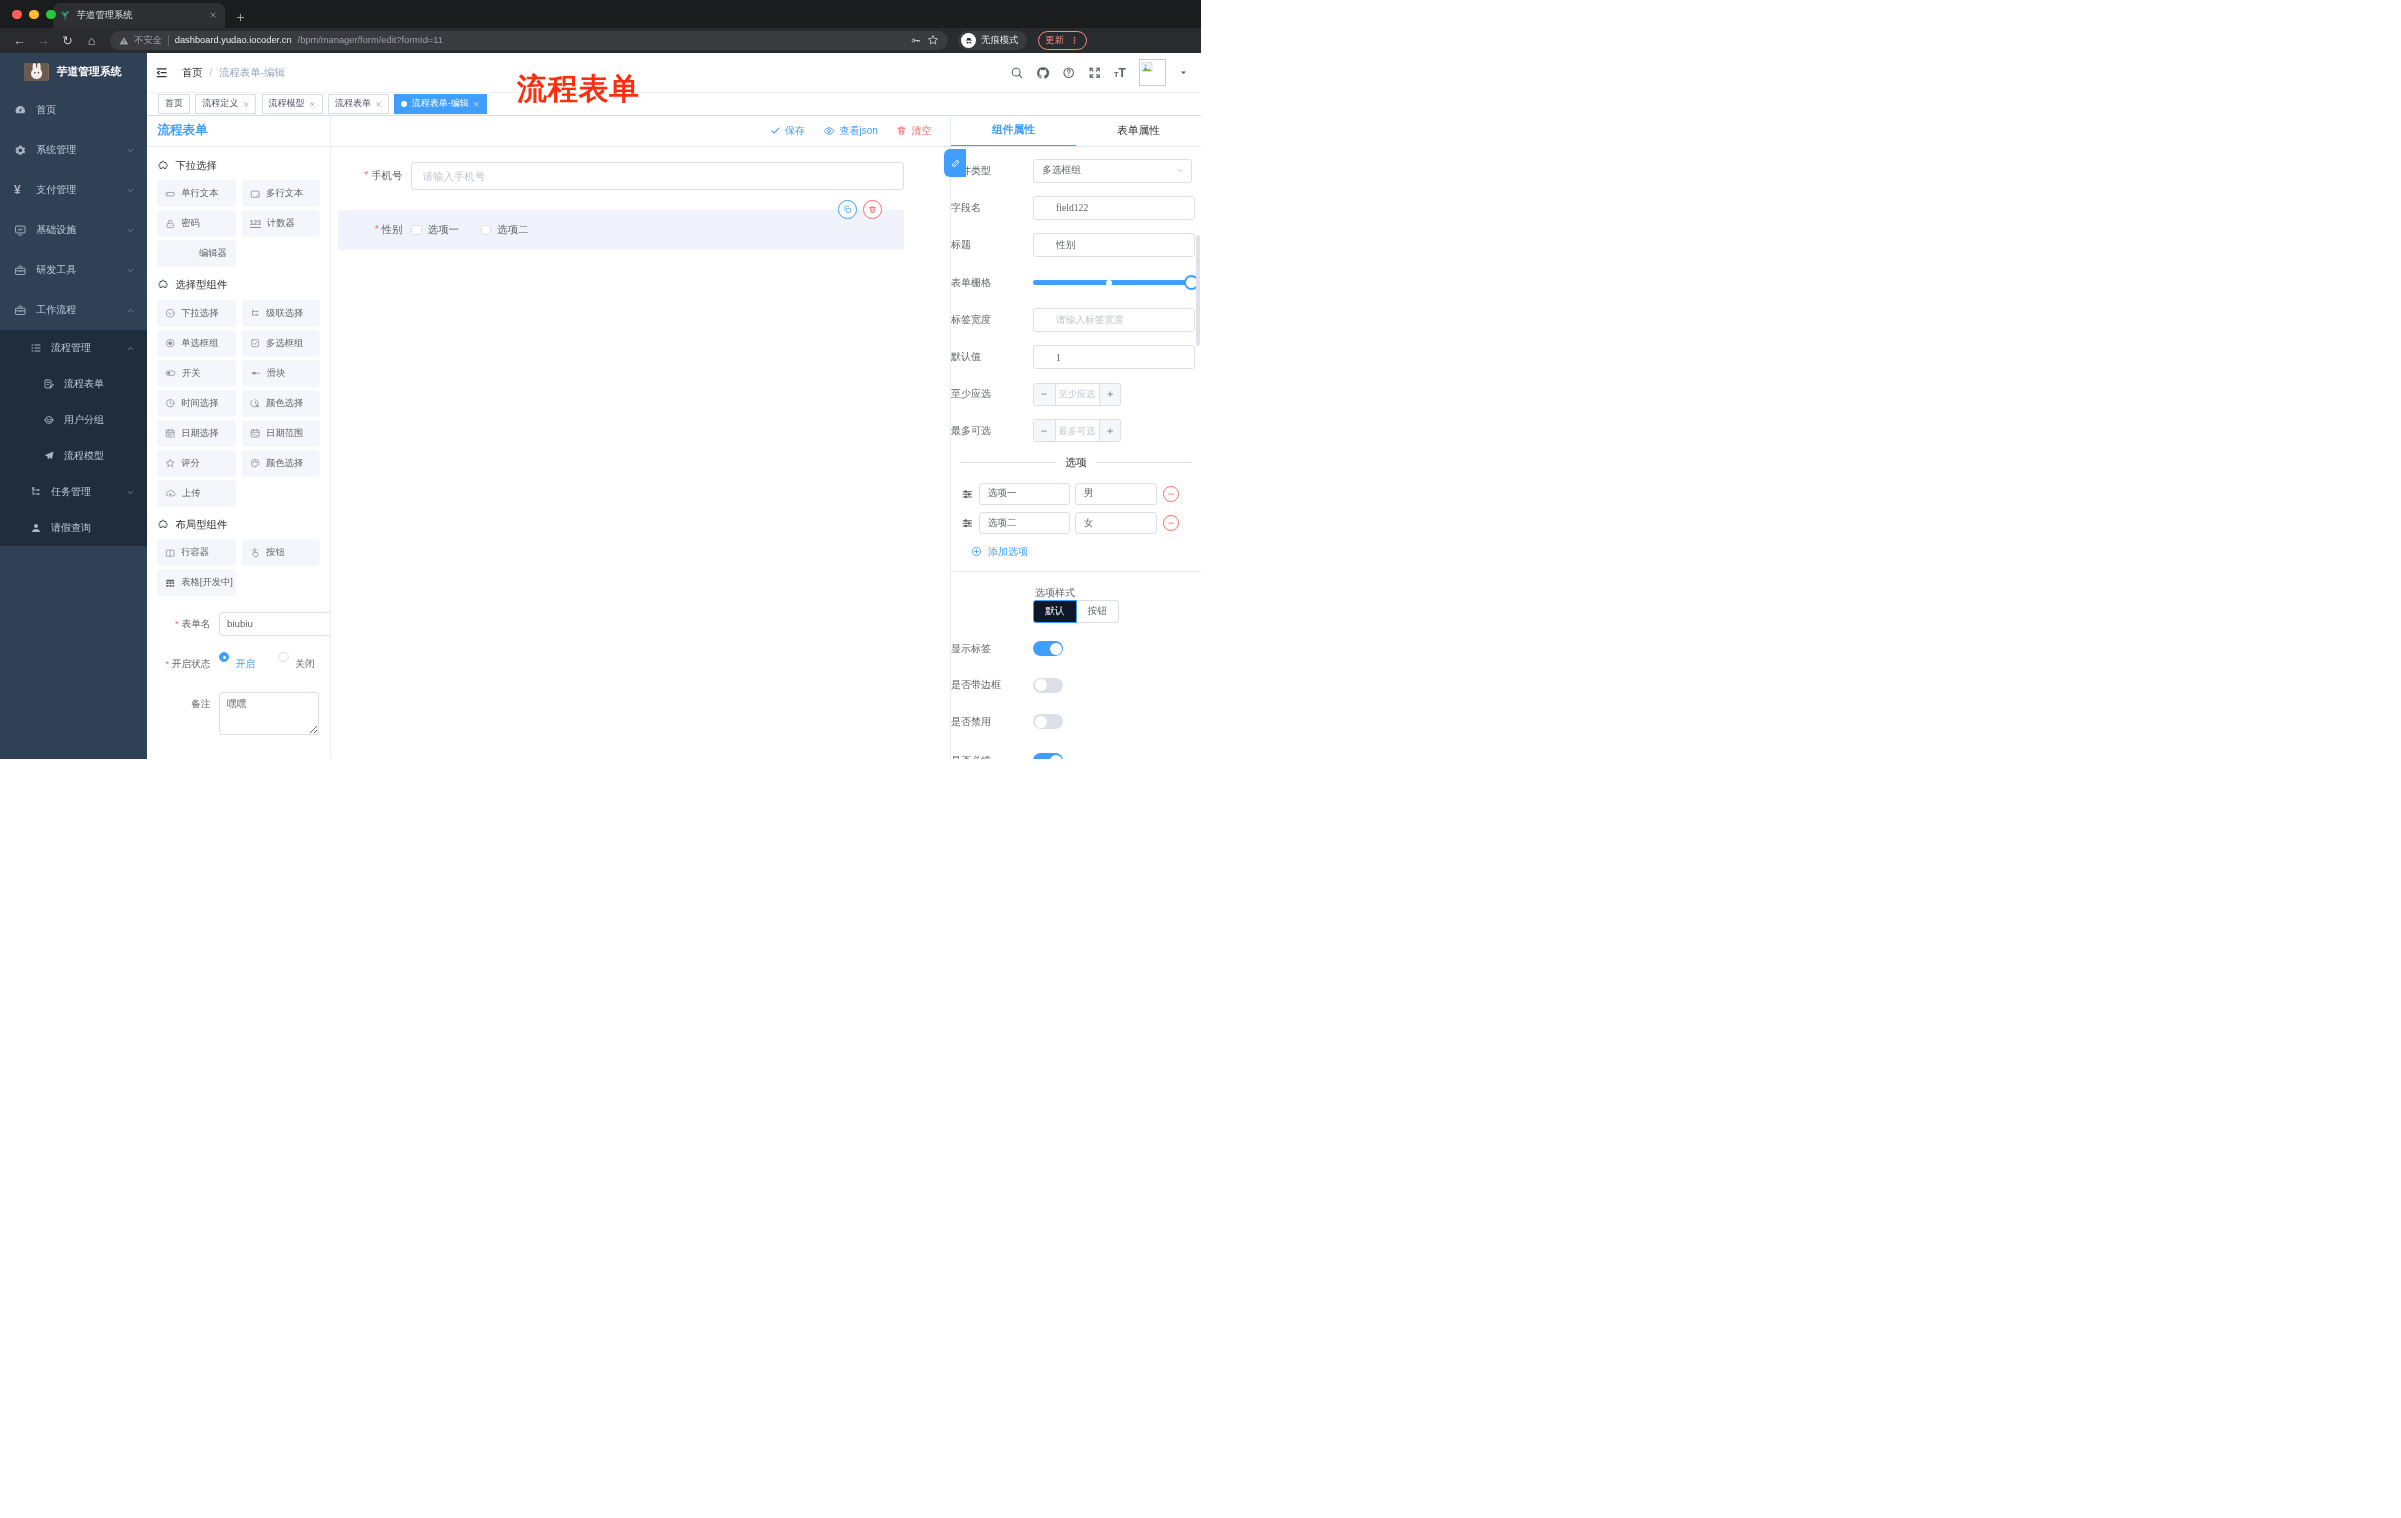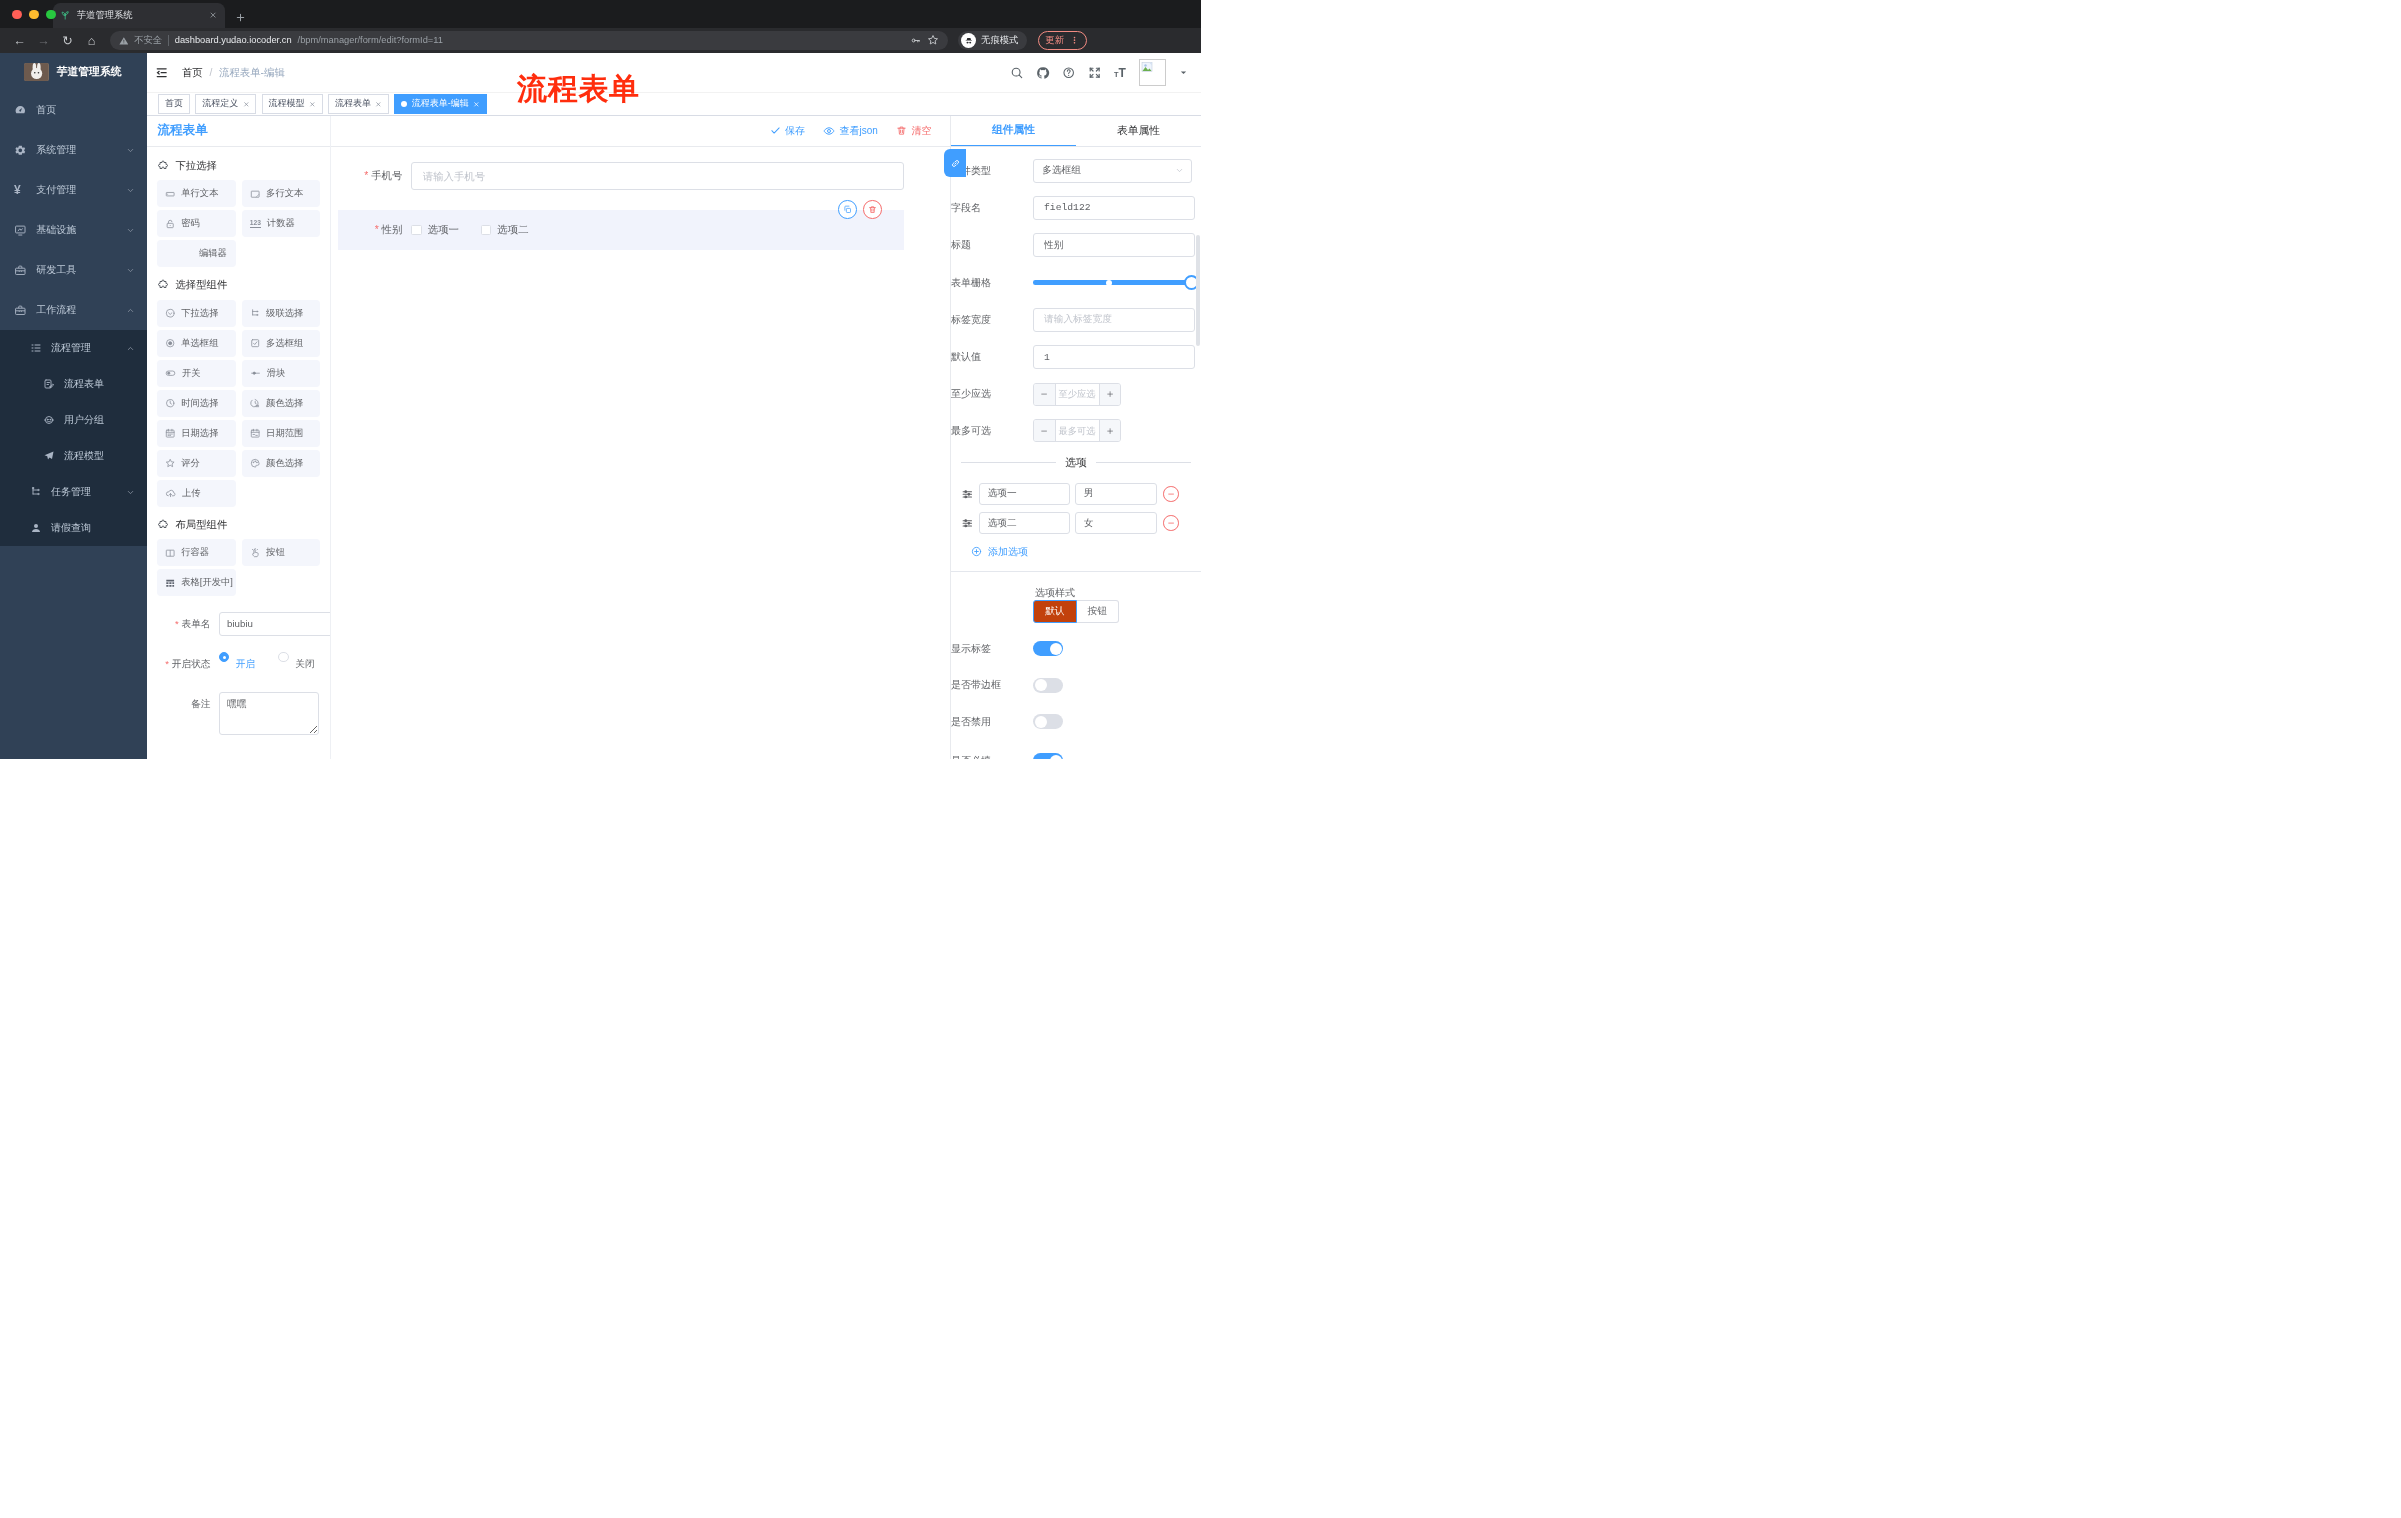--- a/index.html
+++ b/index.html
@@ -118,21 +118,21 @@
 
   
   .props { width:251px; flex:none; border-left:0.7px solid #e8eaee; position:relative; display:flex; flex-direction:column; }
   .ptabs { height:30.5px; flex:none; display:flex; border-bottom:0.7px solid #e4e7ed; }
   .ptab { flex:1; display:flex; align-items:center; justify-content:center; font-size:10.8px; color:#303133; cursor:pointer; }
   .ptab.active { color:#409eff; border-bottom:1.5px solid #409eff; font-weight:bold; }
   .linkhandle { position:absolute; left:-6.7px; top:33px; width:22px; height:28px; background:#409eff; border-radius:6px 0 0 6px; display:flex; align-items:center; justify-content:center; color:#fff; z-index:4; }
   .pbody { flex:1; padding-top:12px; overflow:hidden; }
   .prow { display:flex; align-items:center; margin-bottom:13.4px; }
   .plabel { width:82px; flex:none; text-align:left; padding-right:9px; font-size:10px; color:#606266; }
-  .pinput { width:162px; height:24px; border:0.7px solid #dcdfe6; border-radius:3px; padding:0 10px; font-size:9.7px; color:#606266; font-family:Liberation Mono, monospace; outline:none; }
+  .pinput { width:162px; height:24px; border:0.7px solid #dcdfe6; border-radius:3px; padding:0 22px; font-size:9.7px; color:#606266; font-family:Liberation Serif, serif; outline:none; }
   .pinput::placeholder { color:#c0c4cc; }
   .pselect { width:159px; height:24px; border:0.7px solid #dcdfe6; border-radius:3px; display:flex; align-items:center; padding:0 6.7px 0 8.2px; font-size:9.7px; color:#606266; cursor:pointer; }
   .pselect .val { flex:1; }
   .pselect .chev { color:#c0c4cc; }
   .slider { position:relative; width:159px; height:4.5px; border-radius:2.2px; background:#409eff; margin:9.7px 0; }
   .sl-stop { position:absolute; top:-0.7px; left:46%; width:6px; height:6px; border-radius:50%; background:#fff; }
   .sl-handle { position:absolute; top:-5.2px; right:-7.4px; width:15px; height:15px; border-radius:50%; background:#fff; border:2.2px solid #409eff; cursor:grab; }
   .stepper { width:88px; height:23px; border:0.7px solid #dcdfe6; border-radius:3px; display:flex; overflow:hidden; background:#fff; }
   .stepbtn { width:21.5px; flex:none; background:#f5f7fa; color:#606266; display:flex; align-items:center; justify-content:center; cursor:pointer; }
   .stepbtn.minus { border-right:0.7px solid #dcdfe6; }
@@ -145,21 +145,21 @@
   .draggrip { color:#606266; margin-right:6px; cursor:grab; }
   .optin1 { width:91px; height:22px; border:0.7px solid #dcdfe6; border-radius:3px; padding:0 7.4px; font-size:9.7px; color:#606266; font-family:"Liberation Sans",sans-serif; outline:none; }
   .optin2 { width:82px; height:22px; border:0.7px solid #dcdfe6; border-radius:3px; padding:0 7.4px; margin-left:5.2px; font-size:9.7px; color:#606266; font-family:"Liberation Sans",sans-serif; outline:none; }
   .rmbtn { width:15.6px; height:15.6px; border-radius:50%; border:1.1px solid #f56c6c; color:#f56c6c; margin-left:6px; display:flex; align-items:center; justify-content:center; background:#fff; cursor:pointer; }
   .addopt { display:flex; align-items:center; gap:6px; color:#409eff; font-size:10px; margin:10.4px 0 12px 20px; cursor:pointer; }
   .phr { height:0.7px; background:#e4e7ed; margin:0 0 15px 0; }
   .seg { display:flex; }
   .segbtn { height:23px; padding:0 11px; border:0.7px solid #dcdfe6; background:#fff; color:#606266; font-size:9.7px; display:flex; align-items:center; cursor:pointer; }
   .segbtn.first { border-radius:3px 0 0 3px; }
   .segbtn.last { border-radius:0 3px 3px 0; border-left:none; }
-  .segbtn.active { background:#c2410c; border-color:#409eff; color:#fff; }
+  .segbtn.active { background:#0f172a; border-color:#409eff; color:#fff; }
   .switch { width:30px; height:15px; border-radius:7.4px; background:#dcdfe6; position:relative; cursor:pointer; }
   .switch::after { content:""; position:absolute; top:1.5px; left:1.5px; width:12px; height:12px; border-radius:50%; background:#fff; }
   .switch.on { background:#409eff; }
   .switch.on::after { left:auto; right:1.5px; }
   .swrow { margin-bottom:21.5px; }
   .swrow.last { margin-bottom:0; margin-top:24px; }
   .pscroll { position:absolute; right:0.7px; top:119px; width:4.5px; height:111px; border-radius:2.2px; background:#dfe2e7; }
 </style>
 </head>
 <body>

